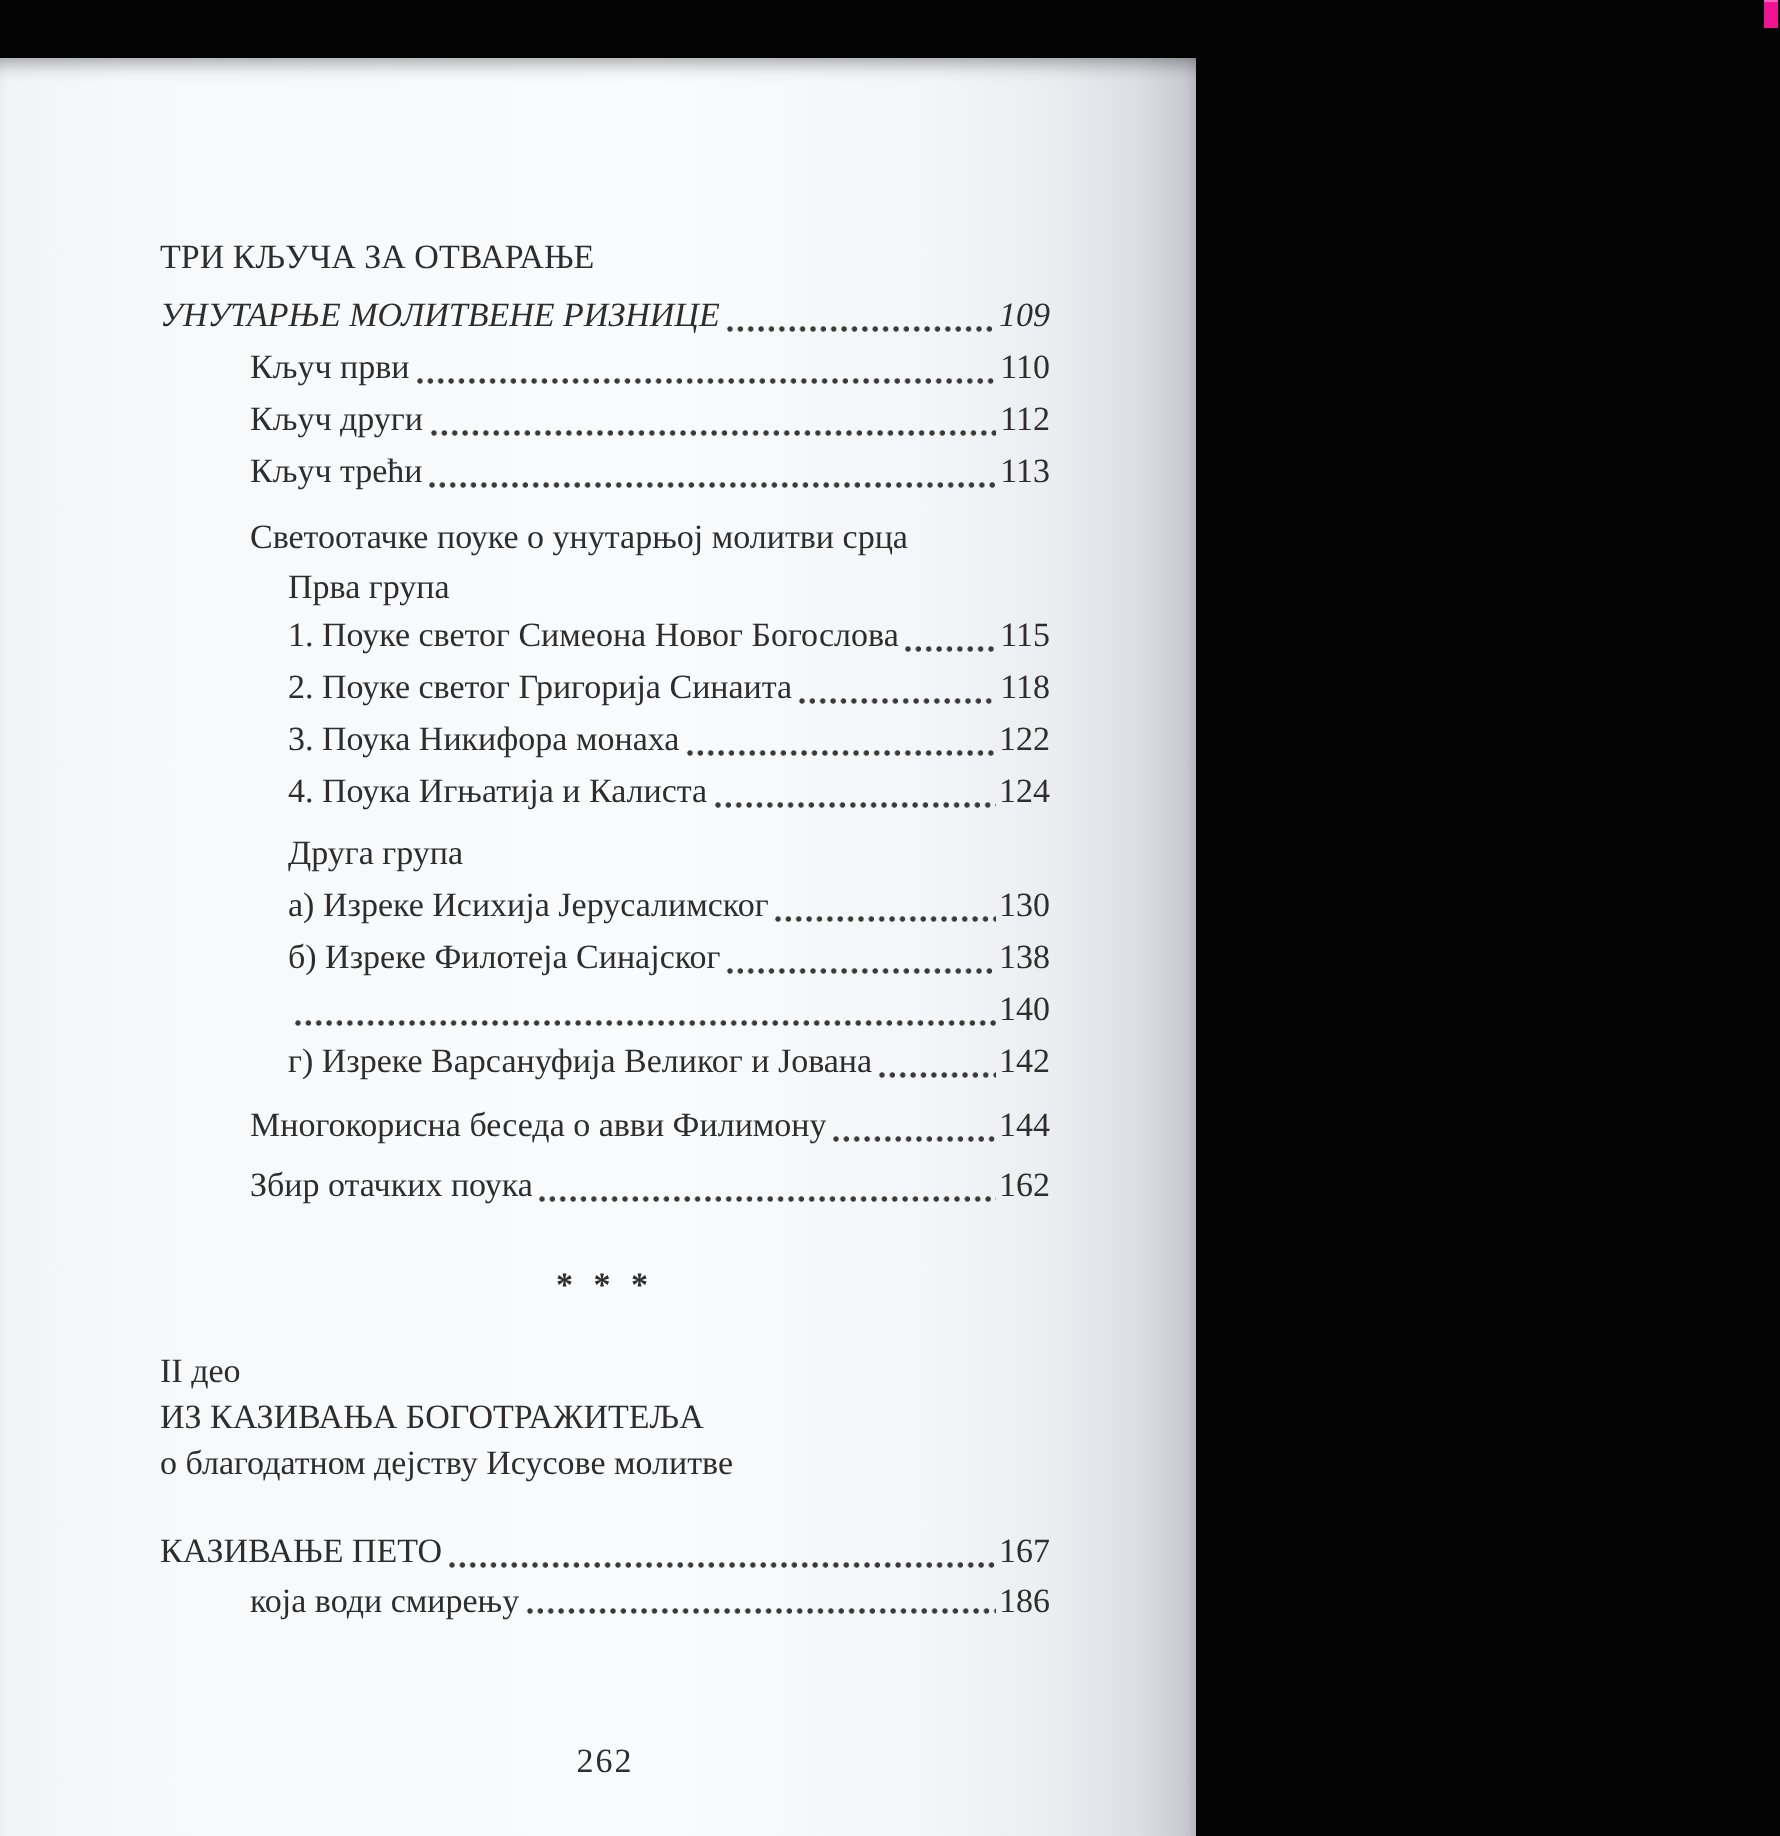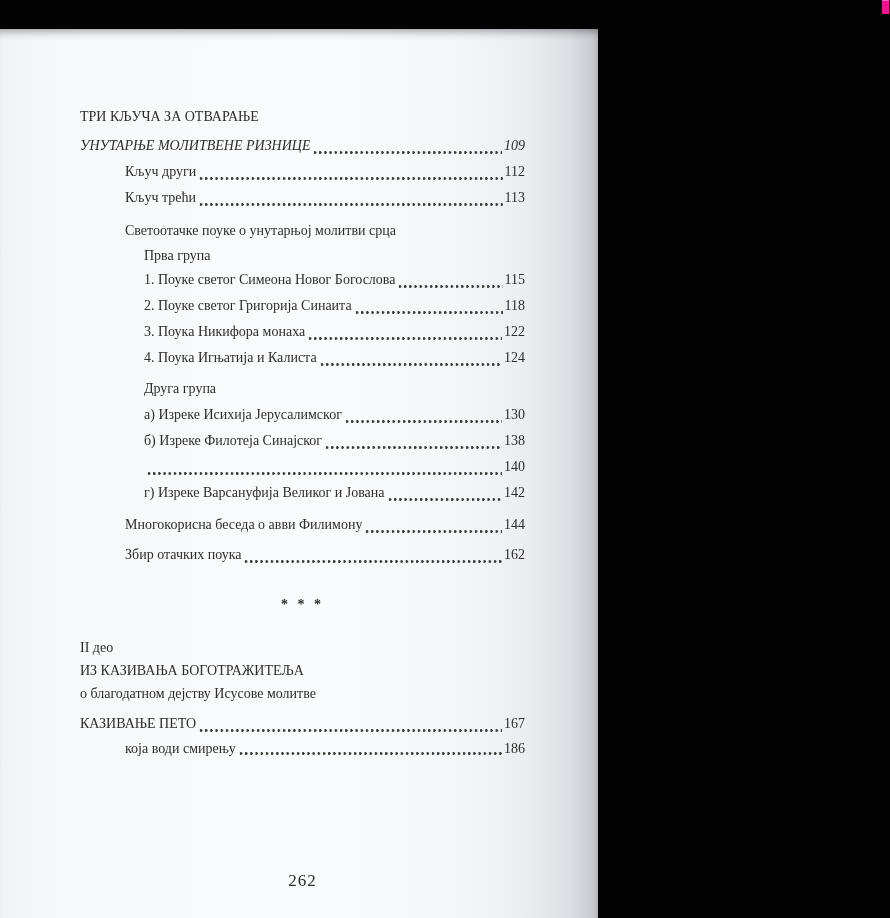--- a/index.html
+++ b/index.html
@@ -23,24 +23,24 @@
   .page {
     position: absolute; left: 0; top: 29px;
     width: 598px; height: 889px;
     background: linear-gradient(to right,
       #f2f3f5 0%, #f7f8fa 10%, #fafbfc 55%,
       #f4f5f8 78%, #ebedf1 88%, #dddfe4 95%,
       #c9cbd1 99%, #b9bbc1 100%);
     box-shadow: inset 0 9px 10px -7px rgba(0,0,0,0.40);
   }
   .toc {
-    position: absolute; left: 80px; top: 75px;
+    position: absolute; left: 80px; top: 87px;
     width: 445px;
     color: #2e2d2b;
-    font-size: 14px;
+    font-size: 17px;
   }
   .row {
     display: flex;
     align-items: baseline;
     line-height: 26px;
     white-space: nowrap;
   }
   .row.tight { line-height: 23px; }
   .indent-1 { padding-left: 45px; }
   .indent-2 { padding-left: 64px; }
@@ -80,20 +80,25 @@
   <div class="bookmark-tab" style="background: rgb(238, 19, 144);"></div>
   <div class="page">
     <div class="toc" id="toc-container">
         <div class="row indent-0">
           <span class="label">ТРИ КЉУЧА ЗА ОТВАРАЊЕ</span>
         </div>
         <div class="row indent-0" style="margin-top: 3px; font-style: italic;">
           <span class="label">УНУТАРЊЕ МОЛИТВЕНЕ РИЗНИЦЕ</span>
           <span class="leader"></span>
           <span class="num">109</span>
+        </div>
+        <div class="row indent-1">
+          <span class="label">Кључ први</span>
+          <span class="leader"></span>
+          <span class="num">110</span>
         </div>
         <div class="row indent-1">
           <span class="label">Кључ други</span>
           <span class="leader"></span>
           <span class="num">112</span>
         </div>
         <div class="row indent-1">
           <span class="label">Кључ трећи</span>
           <span class="leader"></span>
           <span class="num">113</span>
@@ -159,21 +164,21 @@
         <div class="separator">* * *</div>
         <div class="row indent-0 tight">
           <span class="label">II део</span>
         </div>
         <div class="row indent-0 tight">
           <span class="label">ИЗ КАЗИВАЊА БОГОТРАЖИТЕЉА</span>
         </div>
         <div class="row indent-0 tight">
           <span class="label">о благодатном дејству Исусове молитве</span>
         </div>
-        <div class="row indent-0" style="margin-top: 6px;">
+        <div class="row indent-0" style="margin-top: 20px;">
           <span class="label">КАЗИВАЊЕ ПЕТО</span>
           <span class="leader"></span>
           <span class="num">167</span>
         </div>
         <div class="row indent-1 tight">
           <span class="label">која води смирењу</span>
           <span class="leader"></span>
           <span class="num">186</span>
         </div>
       </div>

